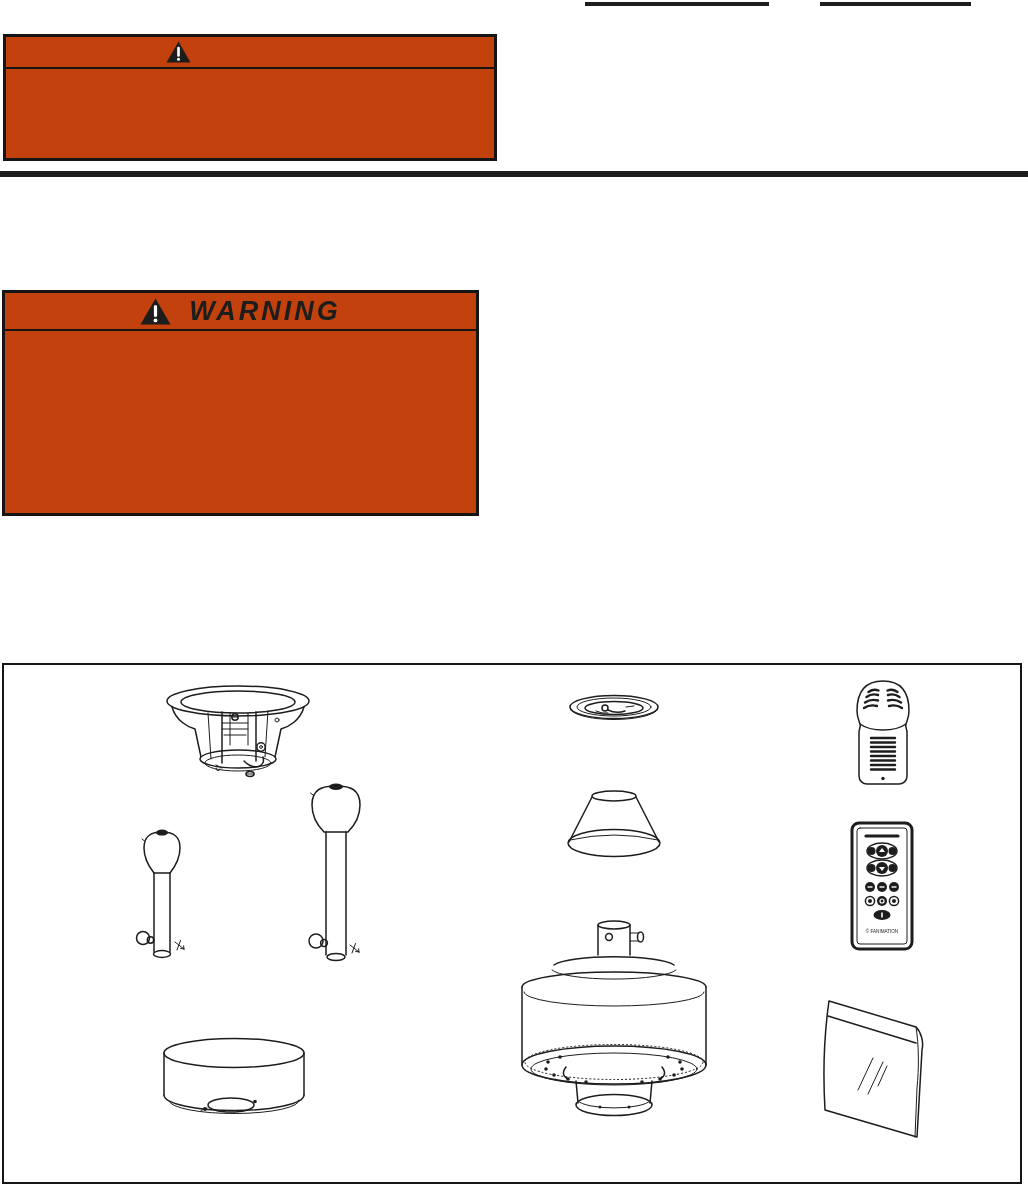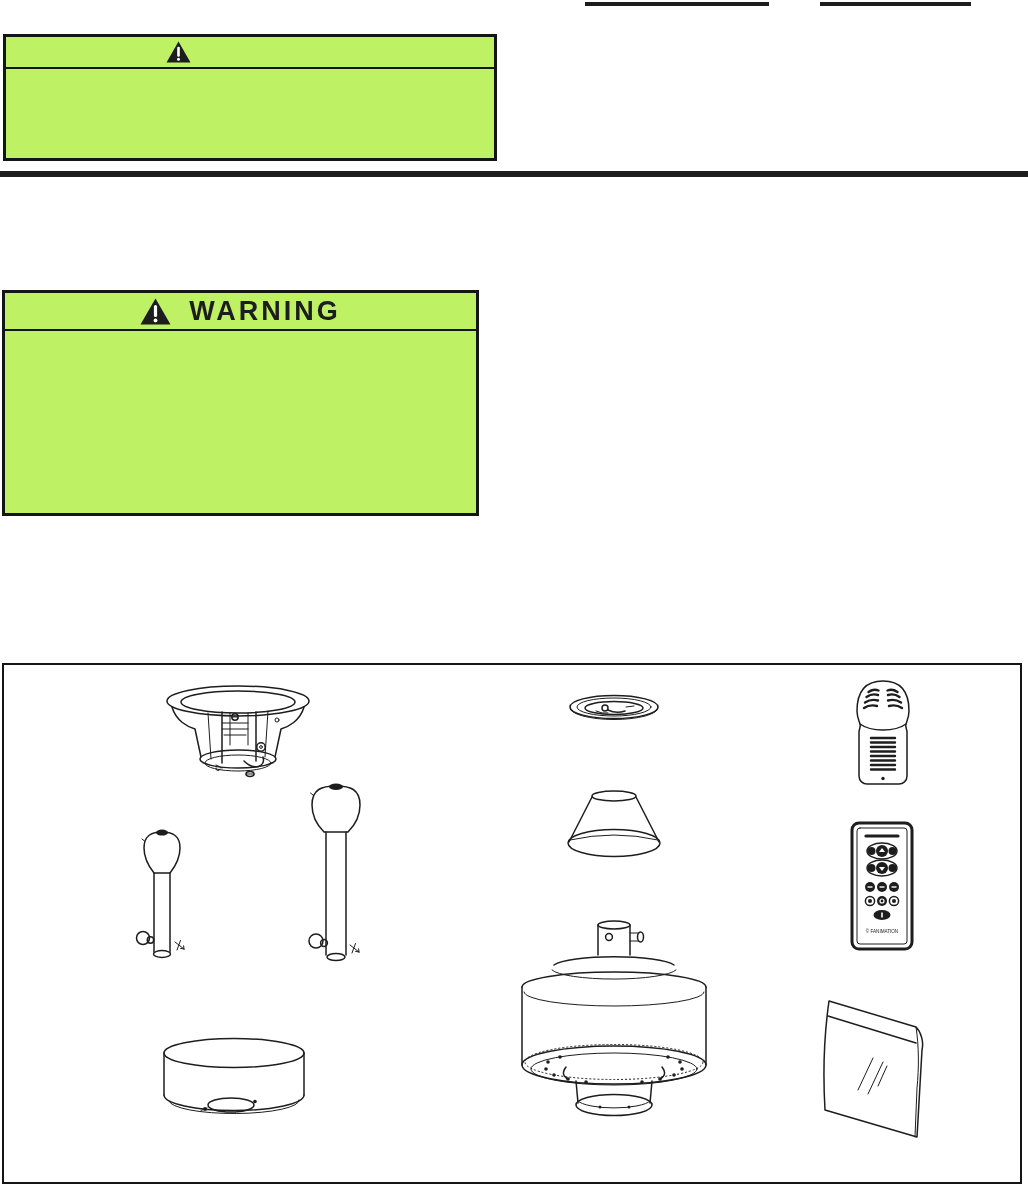--- a/index.html
+++ b/index.html
@@ -3,21 +3,21 @@
 <meta charset="utf-8">
 <style>
   html,body{margin:0;padding:0;background:#fff;}
   body{
     width:1028px;height:1191px;position:relative;overflow:hidden;
     font-family:"Liberation Sans",sans-serif;color:#1d1d1d;
   }
   
   .topline{position:absolute;top:2px;height:4px;background:#1d1d1d;}
   
-  .alert-box{position:absolute;background:#bef264;border:3px solid #151515;box-sizing:border-box;}
+  .alert-box{position:absolute;background:#c2410c;border:3px solid #151515;box-sizing:border-box;font-style:italic;}
   .alert-head{display:flex;align-items:center;border-bottom:2px solid #151515;box-sizing:border-box;}
   .alert-title{
     font-weight:bold;font-size:27px;letter-spacing:3px;color:#1d1d1d;
     font-family:"Liberation Sans",sans-serif;
   }
   .warn-head{justify-content:center;gap:18px;height:38px;}
   .caut-head{height:32px;}
   .caut-tri{margin-left:160px;}
   
   .thick-rule{position:absolute;left:0;top:171px;width:1028px;height:6px;background:#1d1d1d;}

